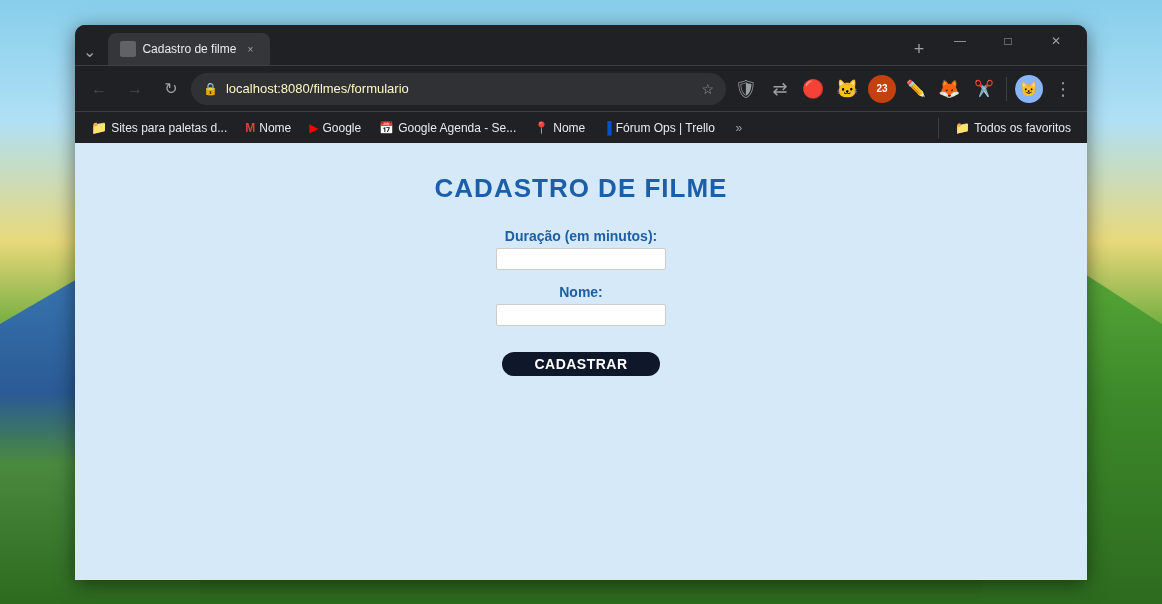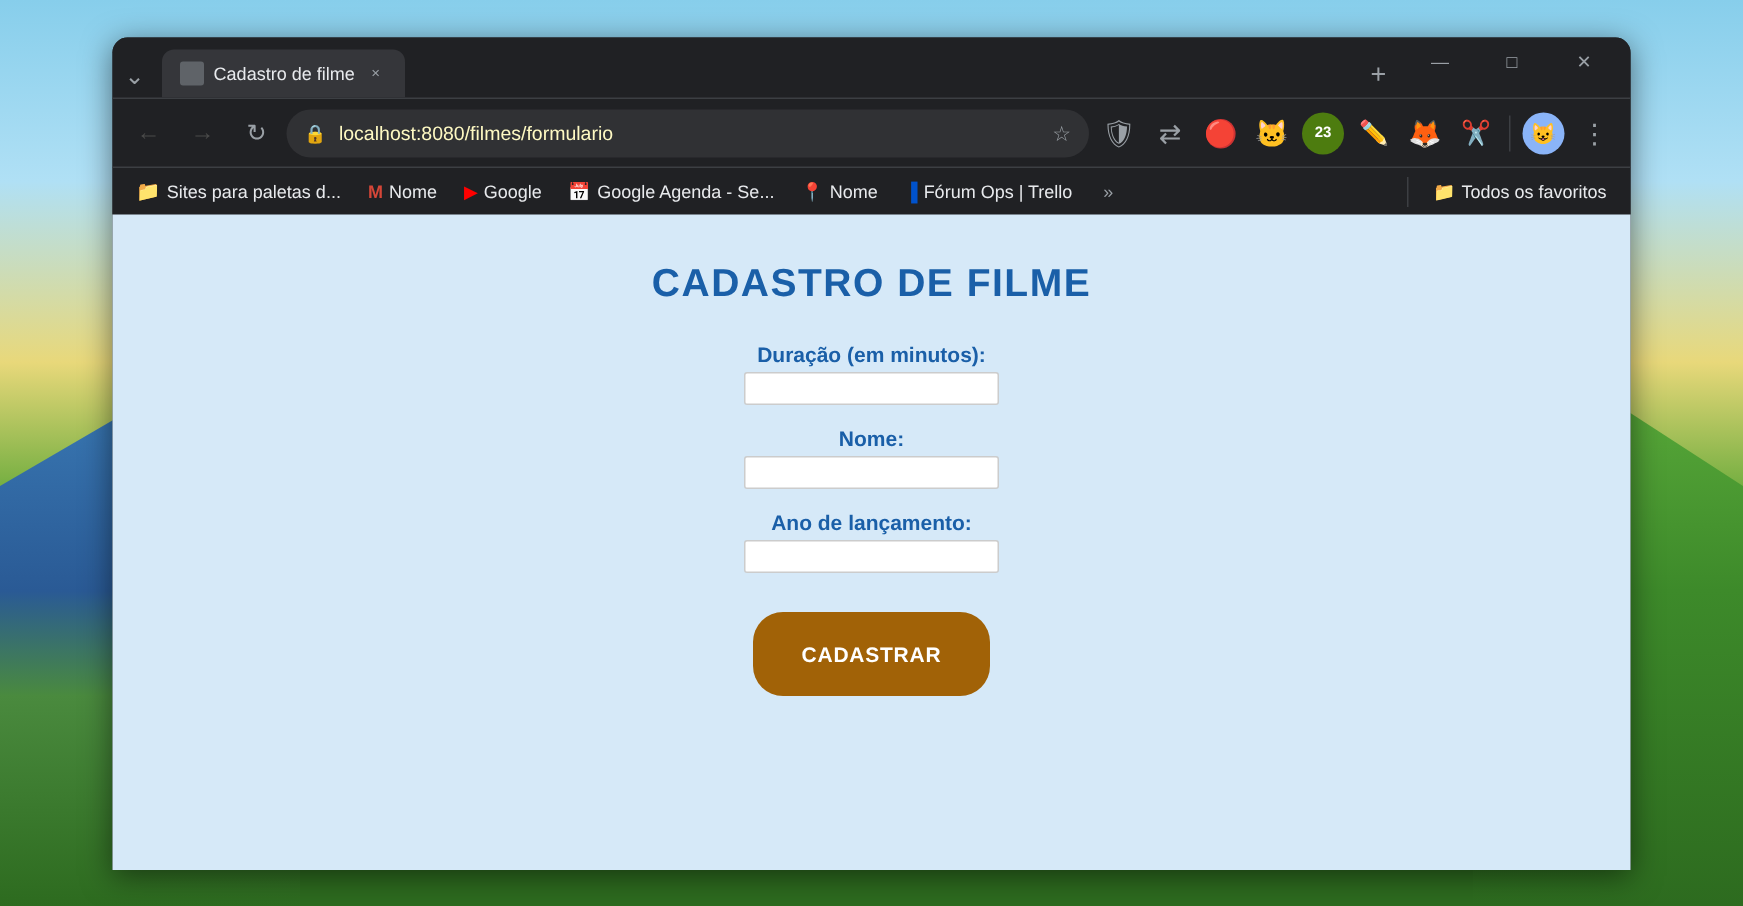--- a/index.html
+++ b/index.html
@@ -356,34 +356,34 @@
       width: 170px;
       height: 22px;
       background: white;
       border: 1px solid #ccc;
       border-radius: 2px;
       padding: 2px 4px;
       font-size: 13px;
     }
 
     .submit-btn {
-      background: #a16207;
+      background: #0f172a;
       color: white;
       border: none;
       border-radius: 20px;
-      padding: 20px 32px;
+      padding: 4px 32px;
       font-size: 14px;
       font-weight: bold;
       cursor: pointer;
       letter-spacing: 0.5px;
       margin-top: 12px;
     }
 
     .calendar-badge {
-      background: #4d7c0f;
+      background: #c2410c;
       border-radius: 50%;
       width: 28px;
       height: 28px;
       display: flex;
       align-items: center;
       justify-content: center;
       font-size: 10px;
       font-weight: bold;
       color: white;
     }
@@ -500,23 +500,19 @@
       <div class="field-group">
         <label class="field-label">Duração (em minutos):</label>
         <input class="field-input" type="text" style="">
       </div>
 
       <div class="field-group">
         <label class="field-label">Nome:</label>
         <input class="field-input" type="text" style="">
       </div>
 
-      <div class="field-group">
-        <label class="field-label">Ano de lançamento:</label>
-        <input class="field-input" type="text" style="">
-      </div>
 
 
       <button class="submit-btn">CADASTRAR</button>
     </div>
   </div>
 
 </div>
 
 </body></html>

